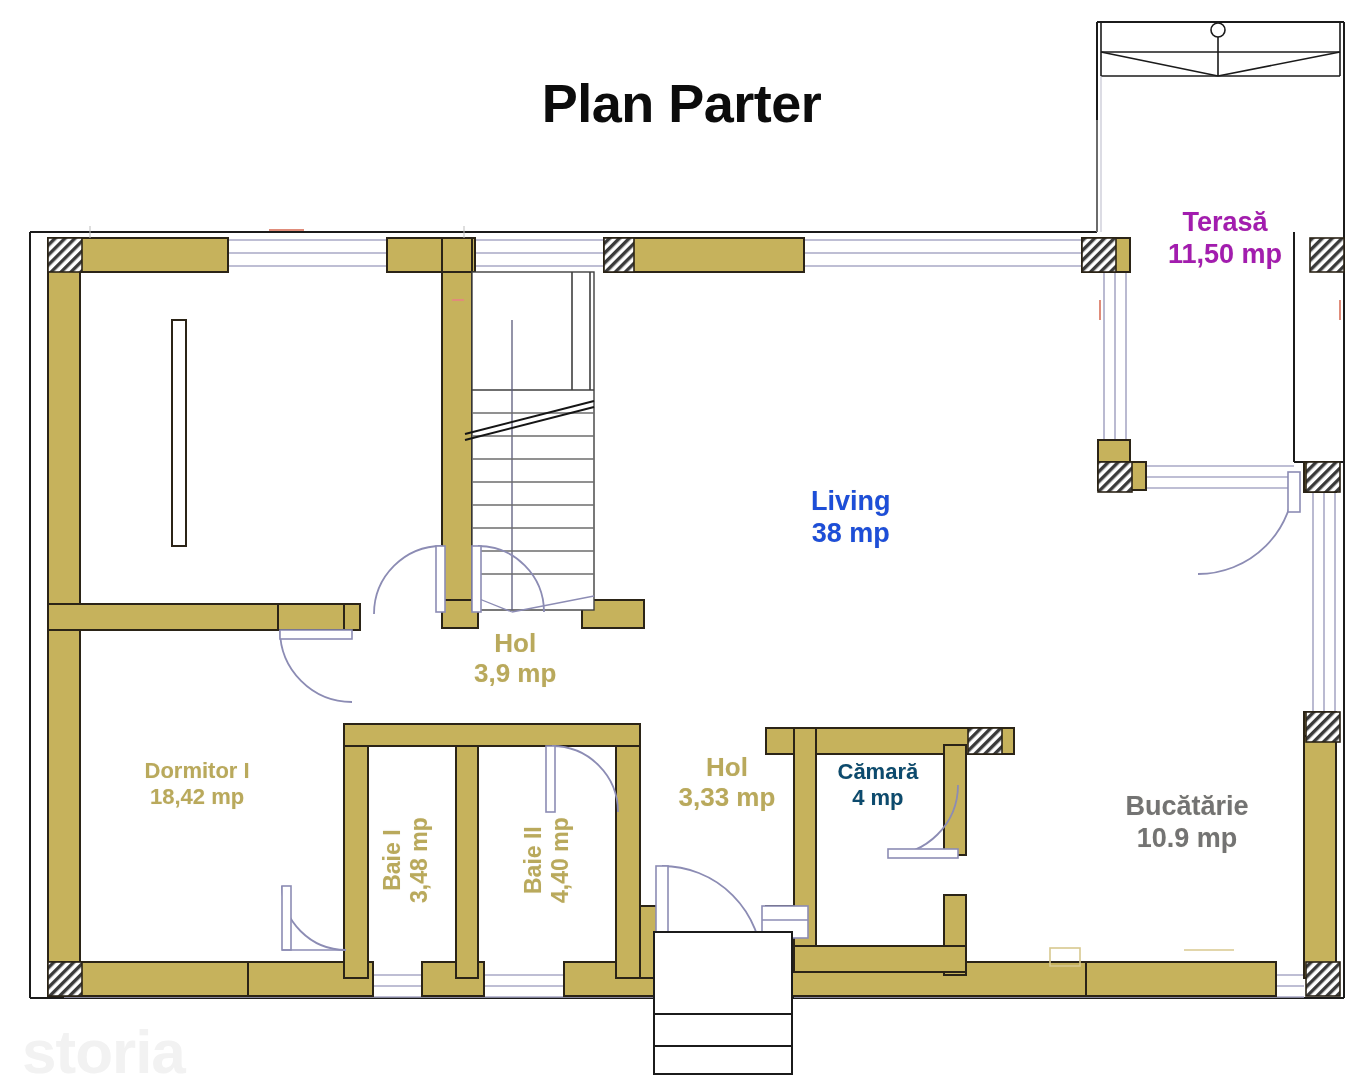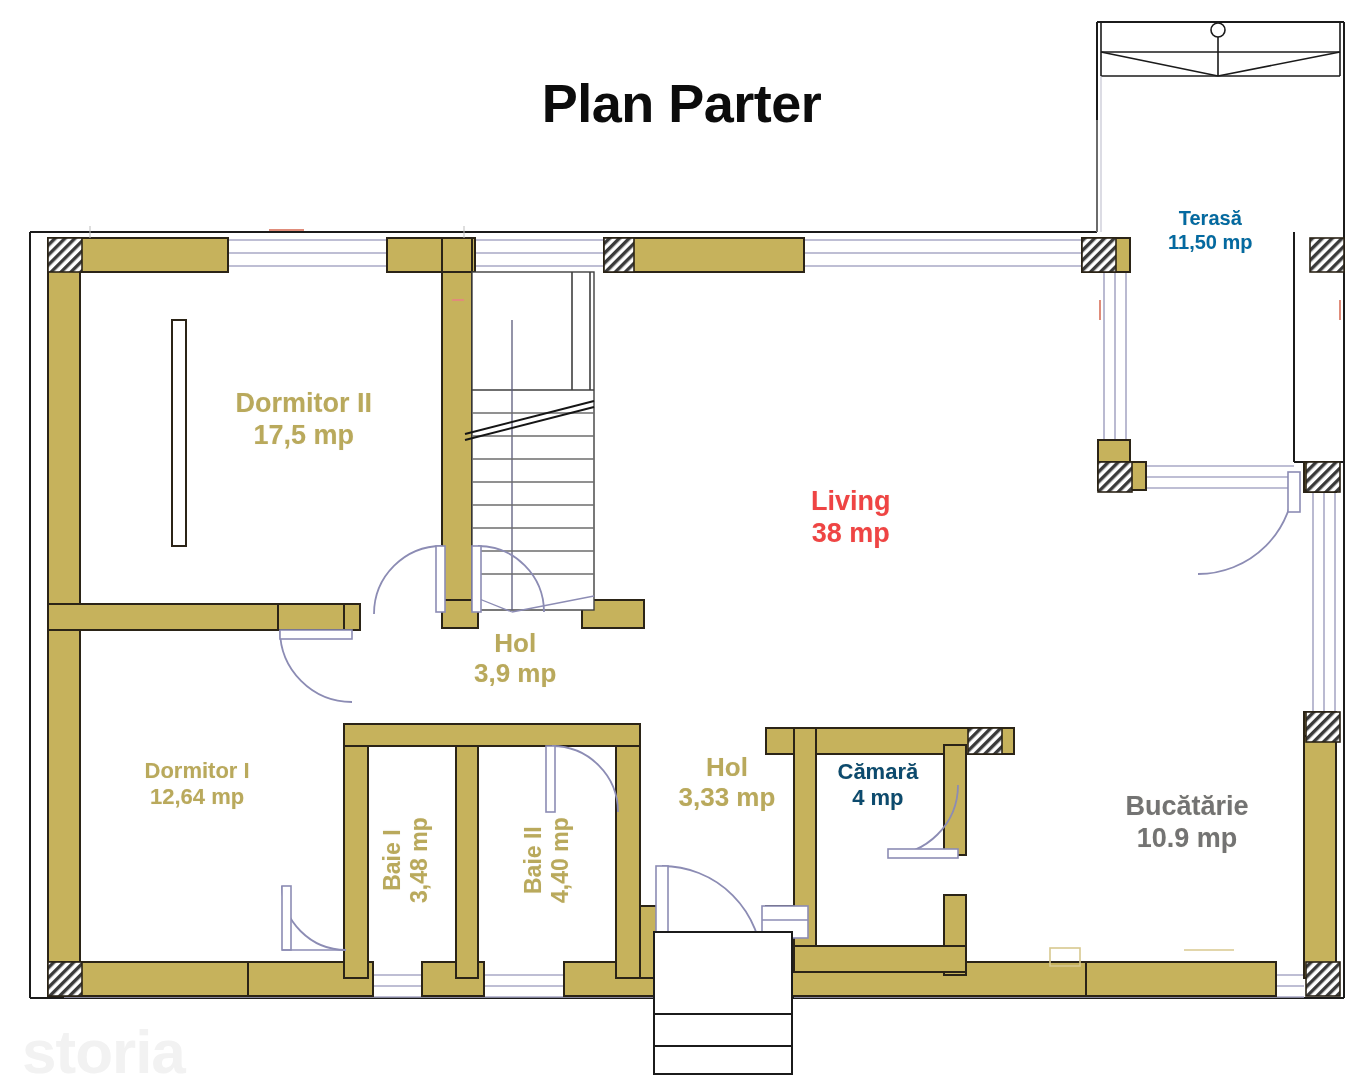--- a/index.html
+++ b/index.html
@@ -271,28 +271,24 @@
       <line x1="1180" y1="950" x2="1230" y2="950"></line>
     </g>
 
     <rect x="168" y="320" width="14" height="226" fill="#ffffff" stroke="#2b2417" stroke-width="2"></rect>
   </svg>
 
   <div class="plan-title" style="color: rgb(12, 12, 12);">
     <span class="title-inner">Plan Parter</span>
   </div>
 
-  <div class="room-label" id="lbl-dormitor-2" style="font-size: 27px; color: rgb(185, 169, 92); left: 231.5px; top: 388px;">
-    <span class="ln">Dormitor II</span>
-    <span class="ln">17,5 mp</span>
-  </div>
 
   <div class="room-label" id="lbl-dormitor-1" style="font-size: 22px; color: rgb(185, 169, 92); left: 140.5px; top: 758px;">
     <span class="ln">Dormitor I</span>
-    <span class="ln">12,64 mp</span>
+    <span class="ln">18,42 mp</span>
   </div>
 
   <div class="room-label vert" id="lbl-baie-1" style="font-size: 23px; color: rgb(185, 169, 92); left: 359px; top: 833px; transform: rotate(-90deg);">
     <span class="ln">Baie I</span>
     <span class="ln">3,48 mp</span>
   </div>
 
   <div class="room-label vert" id="lbl-baie-2" style="font-size: 23px; color: rgb(185, 169, 92); left: 500px; top: 833px; transform: rotate(-90deg);">
     <span class="ln">Baie II</span>
     <span class="ln">4,40 mp</span>
@@ -306,30 +302,30 @@
   <div class="room-label" id="lbl-hol-2" style="font-size: 26px; color: rgb(185, 169, 92); left: 674.5px; top: 751.5px;">
     <span class="ln">Hol</span>
     <span class="ln">3,33 mp</span>
   </div>
 
   <div class="room-label" id="lbl-camara" style="font-size: 22px; color: #0c4a6e; left: 833.5px; top: 759px;">
     <span class="ln">Cămară</span>
     <span class="ln">4 mp</span>
   </div>
 
-  <div class="room-label" id="lbl-living" style="font-size: 27px; color: #ef4444; left: 807px; top: 486px;">
+  <div class="room-label" id="lbl-living" style="font-size: 27px; color: #1d4ed8; left: 807px; top: 486px;">
     <span class="ln">Living</span>
     <span class="ln">38 mp</span>
   </div>
 
   <div class="room-label" id="lbl-bucatarie" style="font-size: 27px; color: #737373; left: 1121.5px; top: 791px;">
     <span class="ln">Bucătărie</span>
     <span class="ln">10.9 mp</span>
   </div>
 
-  <div class="room-label" id="lbl-terasa" style="font-size: 20px; color: #0369a1; left: 1164px; top: 207px;">
+  <div class="room-label" id="lbl-terasa" style="font-size: 27px; color: #a21caf; left: 1164px; top: 207px;">
     <span class="ln">Terasă</span>
     <span class="ln">11,50 mp</span>
   </div>
 
   <div class="watermark" style="color: rgb(242, 242, 242);">storia</div>
 
 </div>
 
 </body></html>

